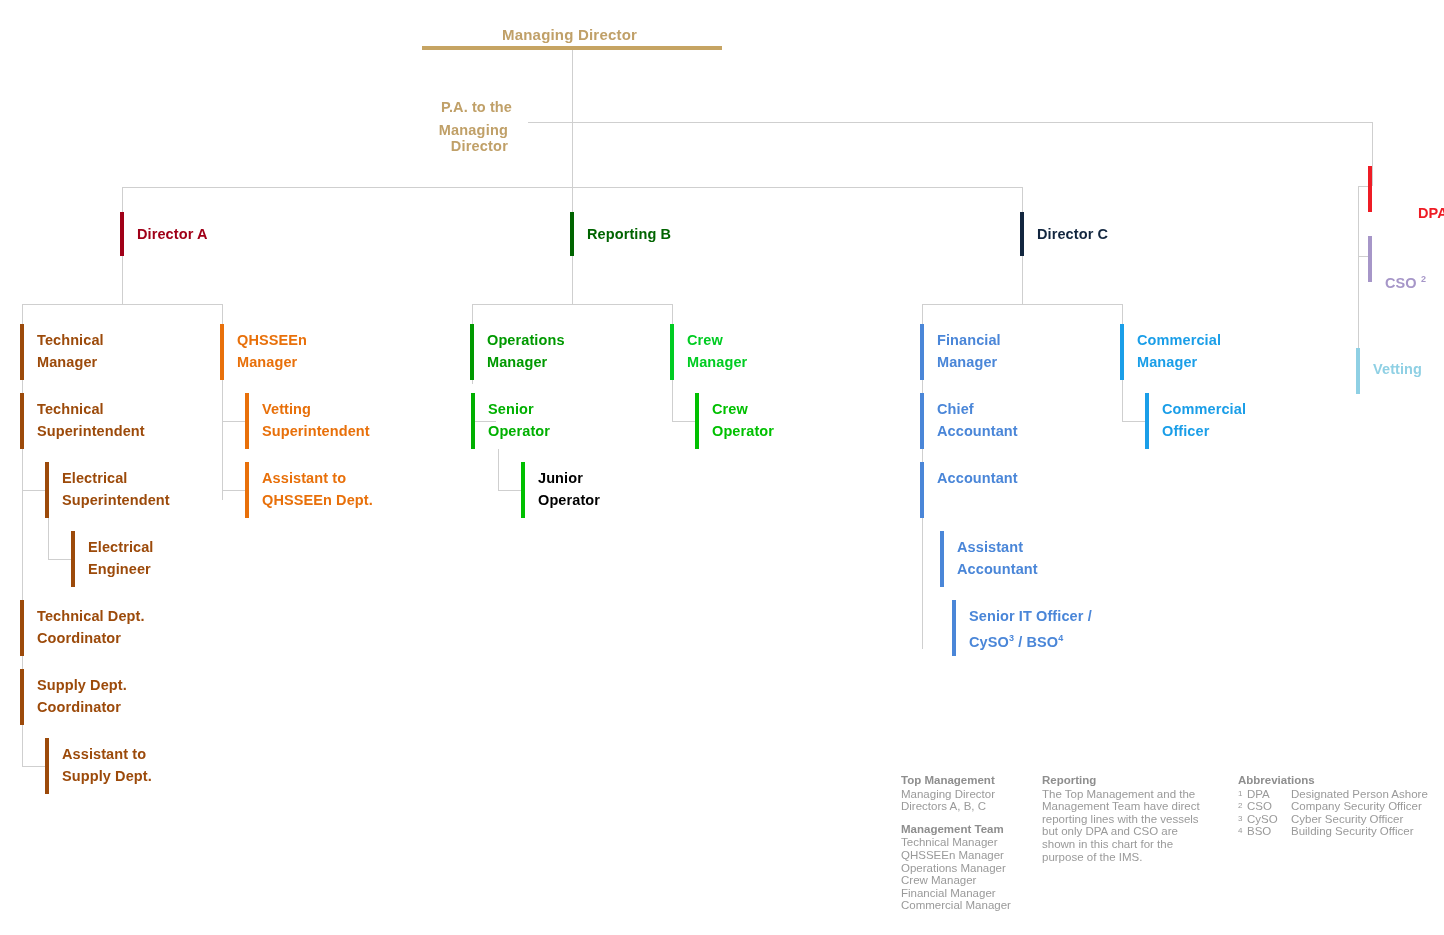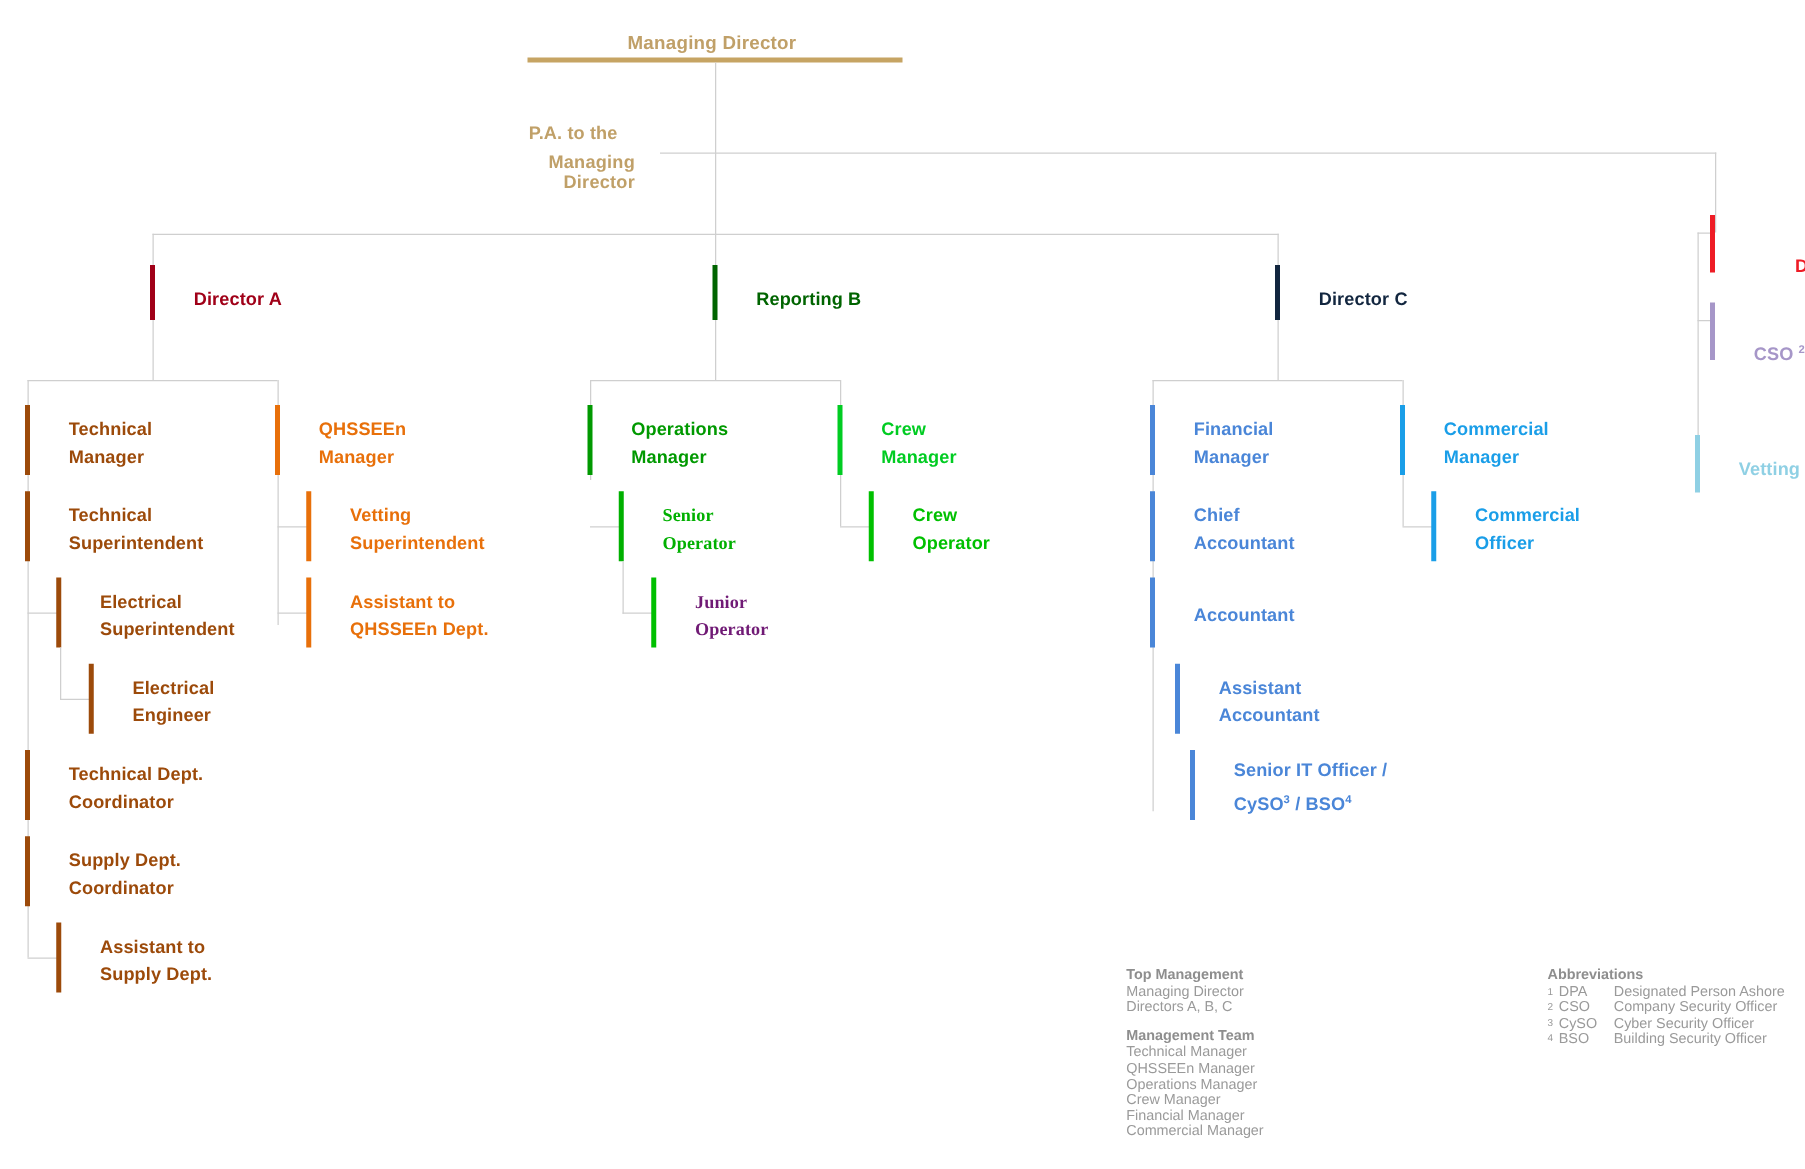--- a/index.html
+++ b/index.html
@@ -9,21 +9,21 @@
     position:relative;overflow:hidden;
   }
   #stage{position:absolute;left:0;top:0;width:1444px;height:935px;}
 
   
   .ln{position:absolute;background:#cfcfcf;}
   .lnh{height:1px;}
   .lnv{width:1px;}
 
   
-  .node{position:absolute;display:flex;align-items:center;gap:18px;}
+  .node{position:absolute;display:flex;align-items:flex-start;}
   .node .bar{width:4px;flex:0 0 4px;border-radius:0;}
   .node .lbl{
     padding-left:13px;
     font-size:14.5px;font-weight:bold;line-height:22px;
     white-space:pre-line;letter-spacing:.1px;
   }
   .md-rule{position:absolute;height:4px;background:#c6a463;}
   .md-title{
     position:absolute;font-size:15px;font-weight:bold;color:#c0a068;
     letter-spacing:.2px;
@@ -180,31 +180,31 @@
   <div class="ln lnv" style="left:472px;top:304px;height:80px;"></div>
   <div class="ln lnv" style="left:672px;top:304px;height:117px;"></div>
 
   <div class="node" style="left:470px;top:324px;">
     <div class="bar" style="background:#009900;height:56px;"></div>
     <div class="lbl" style="color:#009900;padding-top:5px;">Operations
 Manager</div>
   </div>
 
   <div class="ln lnh" style="left:472px;top:421px;width:24px;"></div>
-  <div class="node" style="left:495px;top:393px;font-family:Liberation Serif, serif;">
+  <div class="node" style="left:471px;top:393px;">
     <div class="bar" style="background:#00b000;height:56px;"></div>
     <div class="lbl" style="color:#00b000;padding-top:5px;">Senior
 Operator</div>
   </div>
 
   <div class="ln lnv" style="left:498px;top:449px;height:42px;"></div>
   <div class="ln lnh" style="left:498px;top:490px;width:24px;"></div>
   <div class="node" style="left:521px;top:462px;">
     <div class="bar" style="background:#00c000;height:56px;"></div>
-    <div class="lbl" style="color:#701a75;padding-top:5px;font-family:Liberation Serif, serif;">Junior
+    <div class="lbl" style="color:#000000;padding-top:5px;">Junior
 Operator</div>
   </div>
 
   <div class="node" style="left:670px;top:324px;">
     <div class="bar" style="background:#00cc22;height:56px;"></div>
     <div class="lbl" style="color:#00cc22;padding-top:5px;">Crew
 Manager</div>
   </div>
 
   <div class="ln lnh" style="left:672px;top:421px;width:24px;"></div>
@@ -266,20 +266,29 @@
     <span class="sp"></span>
     <span class="hd">Management Team</span>
     <span class="row">Technical Manager</span>
     <span class="row">QHSSEEn Manager</span>
     <span class="row">Operations Manager</span>
     <span class="row">Crew Manager</span>
     <span class="row">Financial Manager</span>
     <span class="row">Commercial Manager</span>
   </div>
 
+  <div class="legend" style="left:1042px;top:774px;width:175px;">
+    <span class="hd">Reporting</span>
+    <span class="row" style="white-space:pre-line;">The Top Management and the
+Management Team have direct
+reporting lines with the vessels
+but only DPA and CSO are
+shown in this chart for the
+purpose of the IMS.</span>
+  </div>
 
   <div class="legend" style="left:1238px;top:774px;width:200px;">
     <span class="hd">Abbreviations</span>
     <span class="abbr-row"><span class="sup">1</span><span class="ab">DPA</span><span>Designated Person Ashore</span></span>
     <span class="abbr-row"><span class="sup">2</span><span class="ab">CSO</span><span>Company Security Officer</span></span>
     <span class="abbr-row"><span class="sup">3</span><span class="ab">CySO</span><span>Cyber Security Officer</span></span>
     <span class="abbr-row"><span class="sup">4</span><span class="ab">BSO</span><span>Building Security Officer</span></span>
   </div>
 
 </div>

